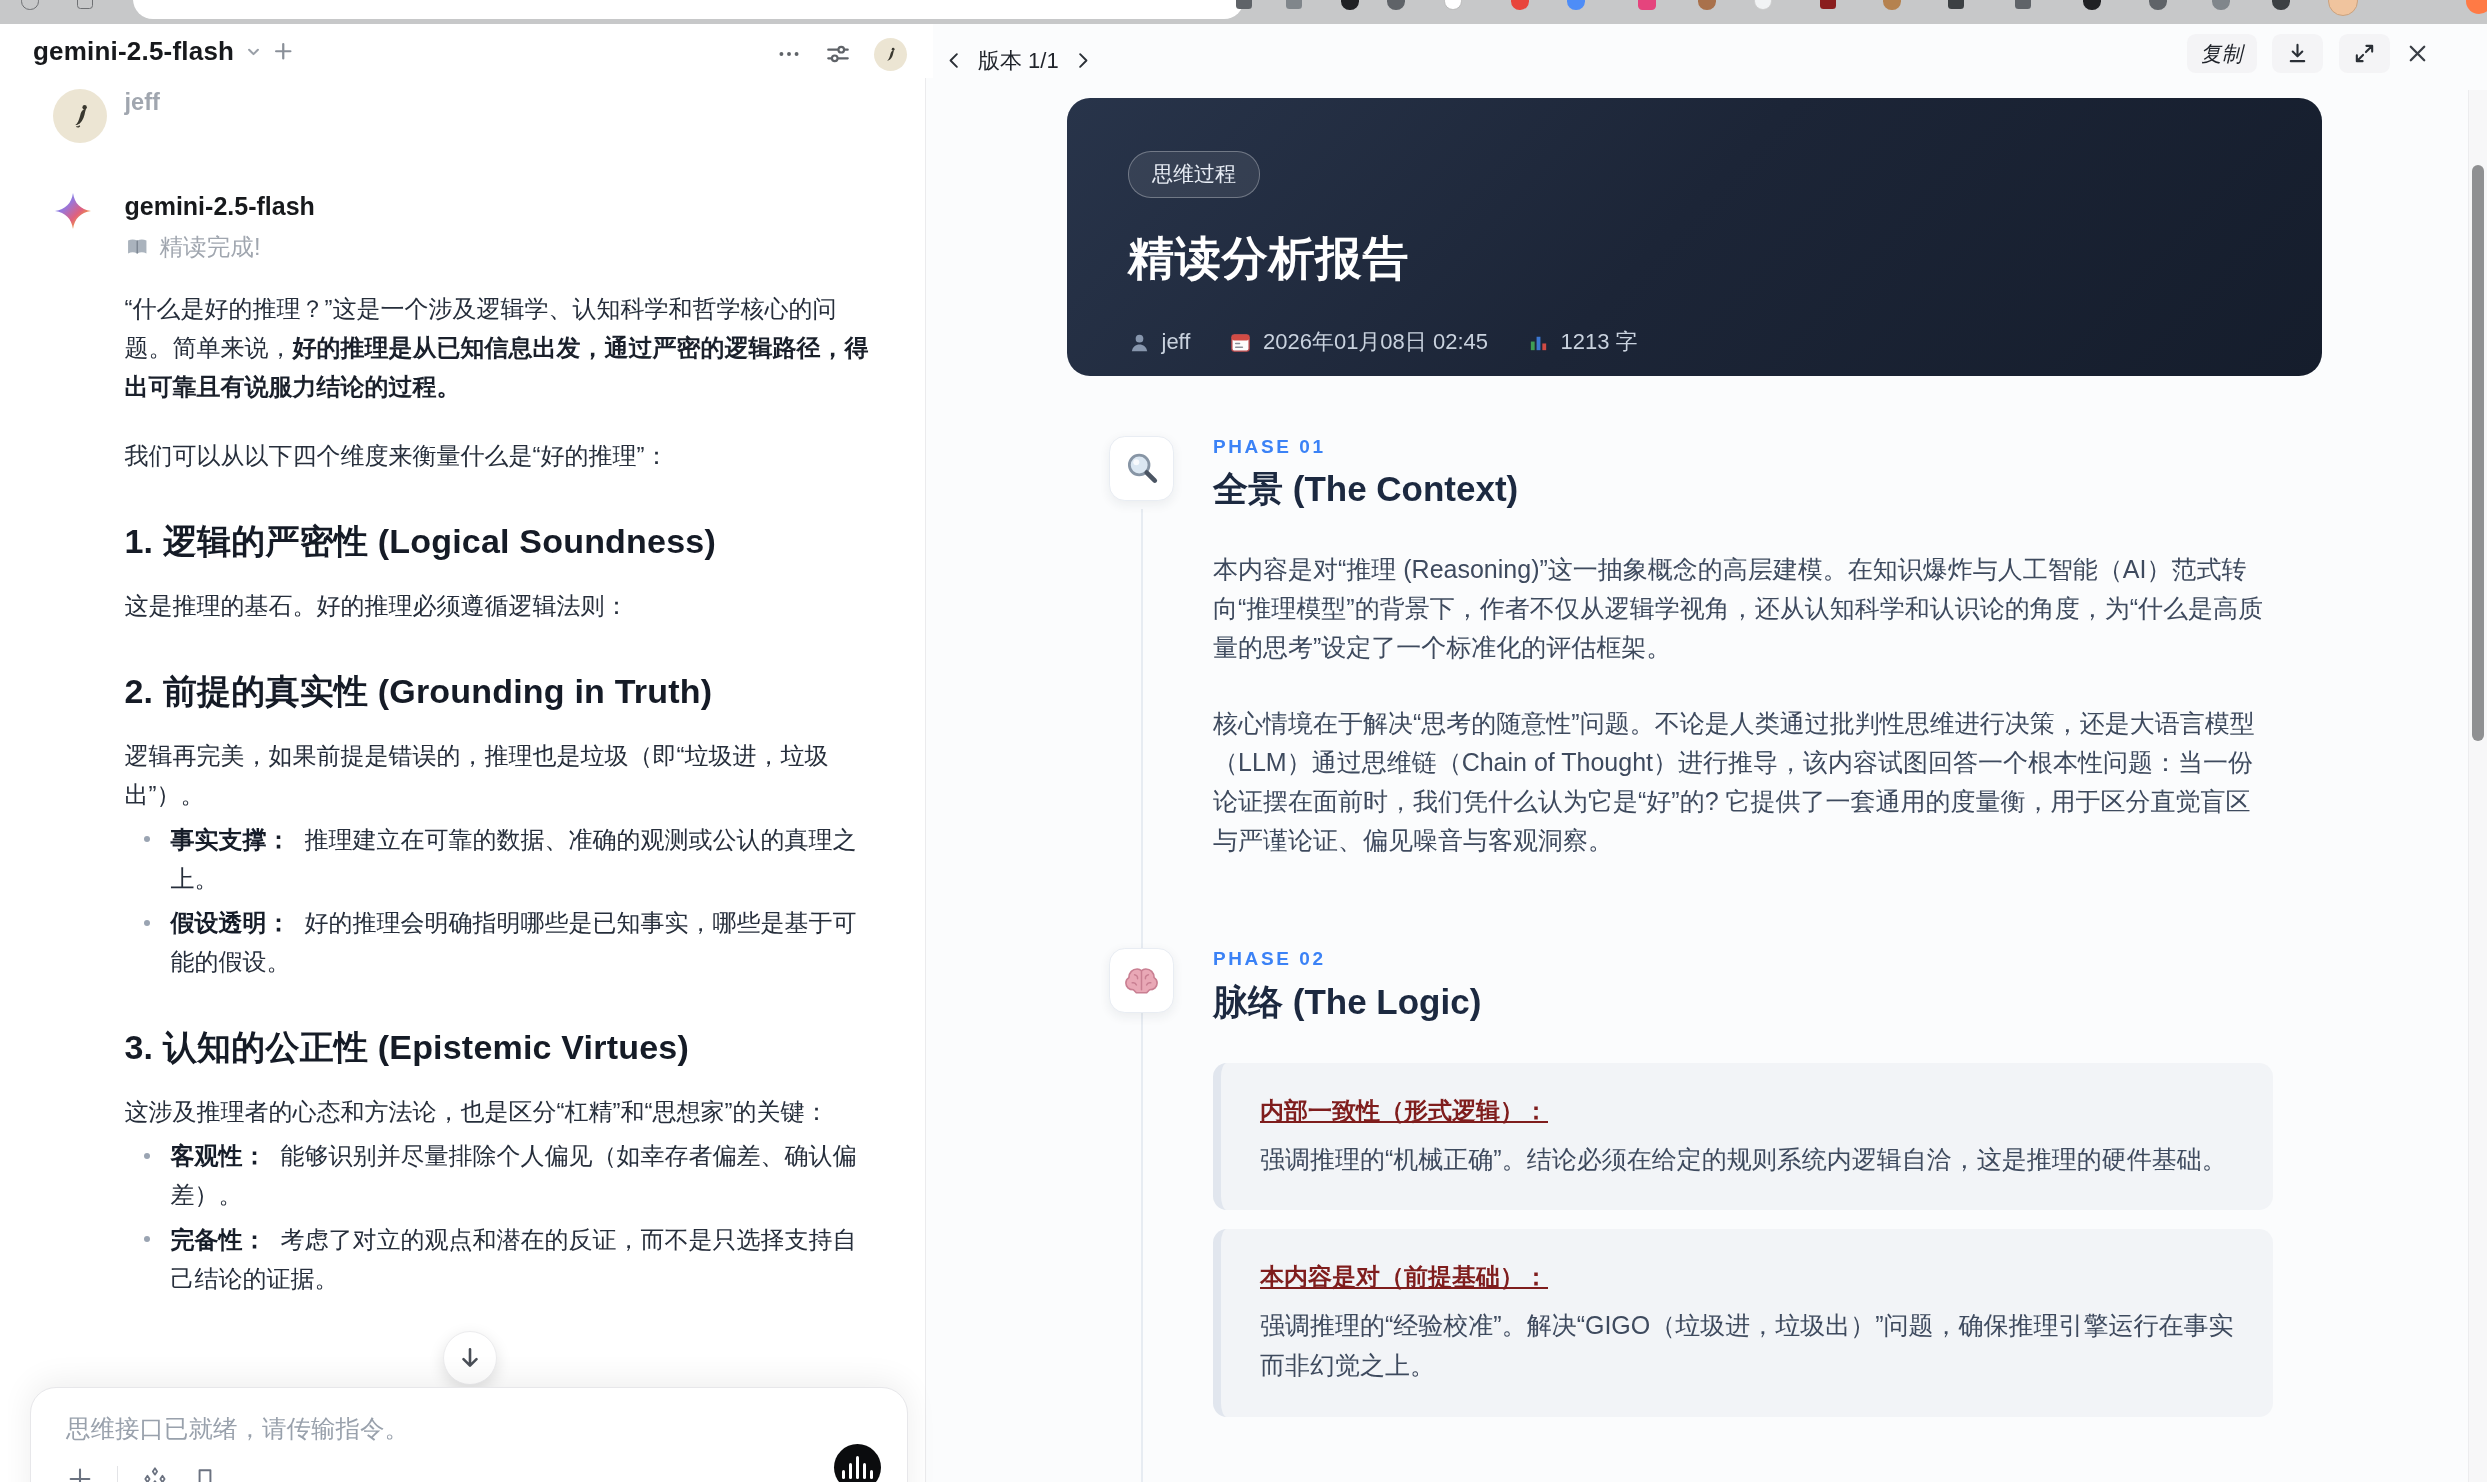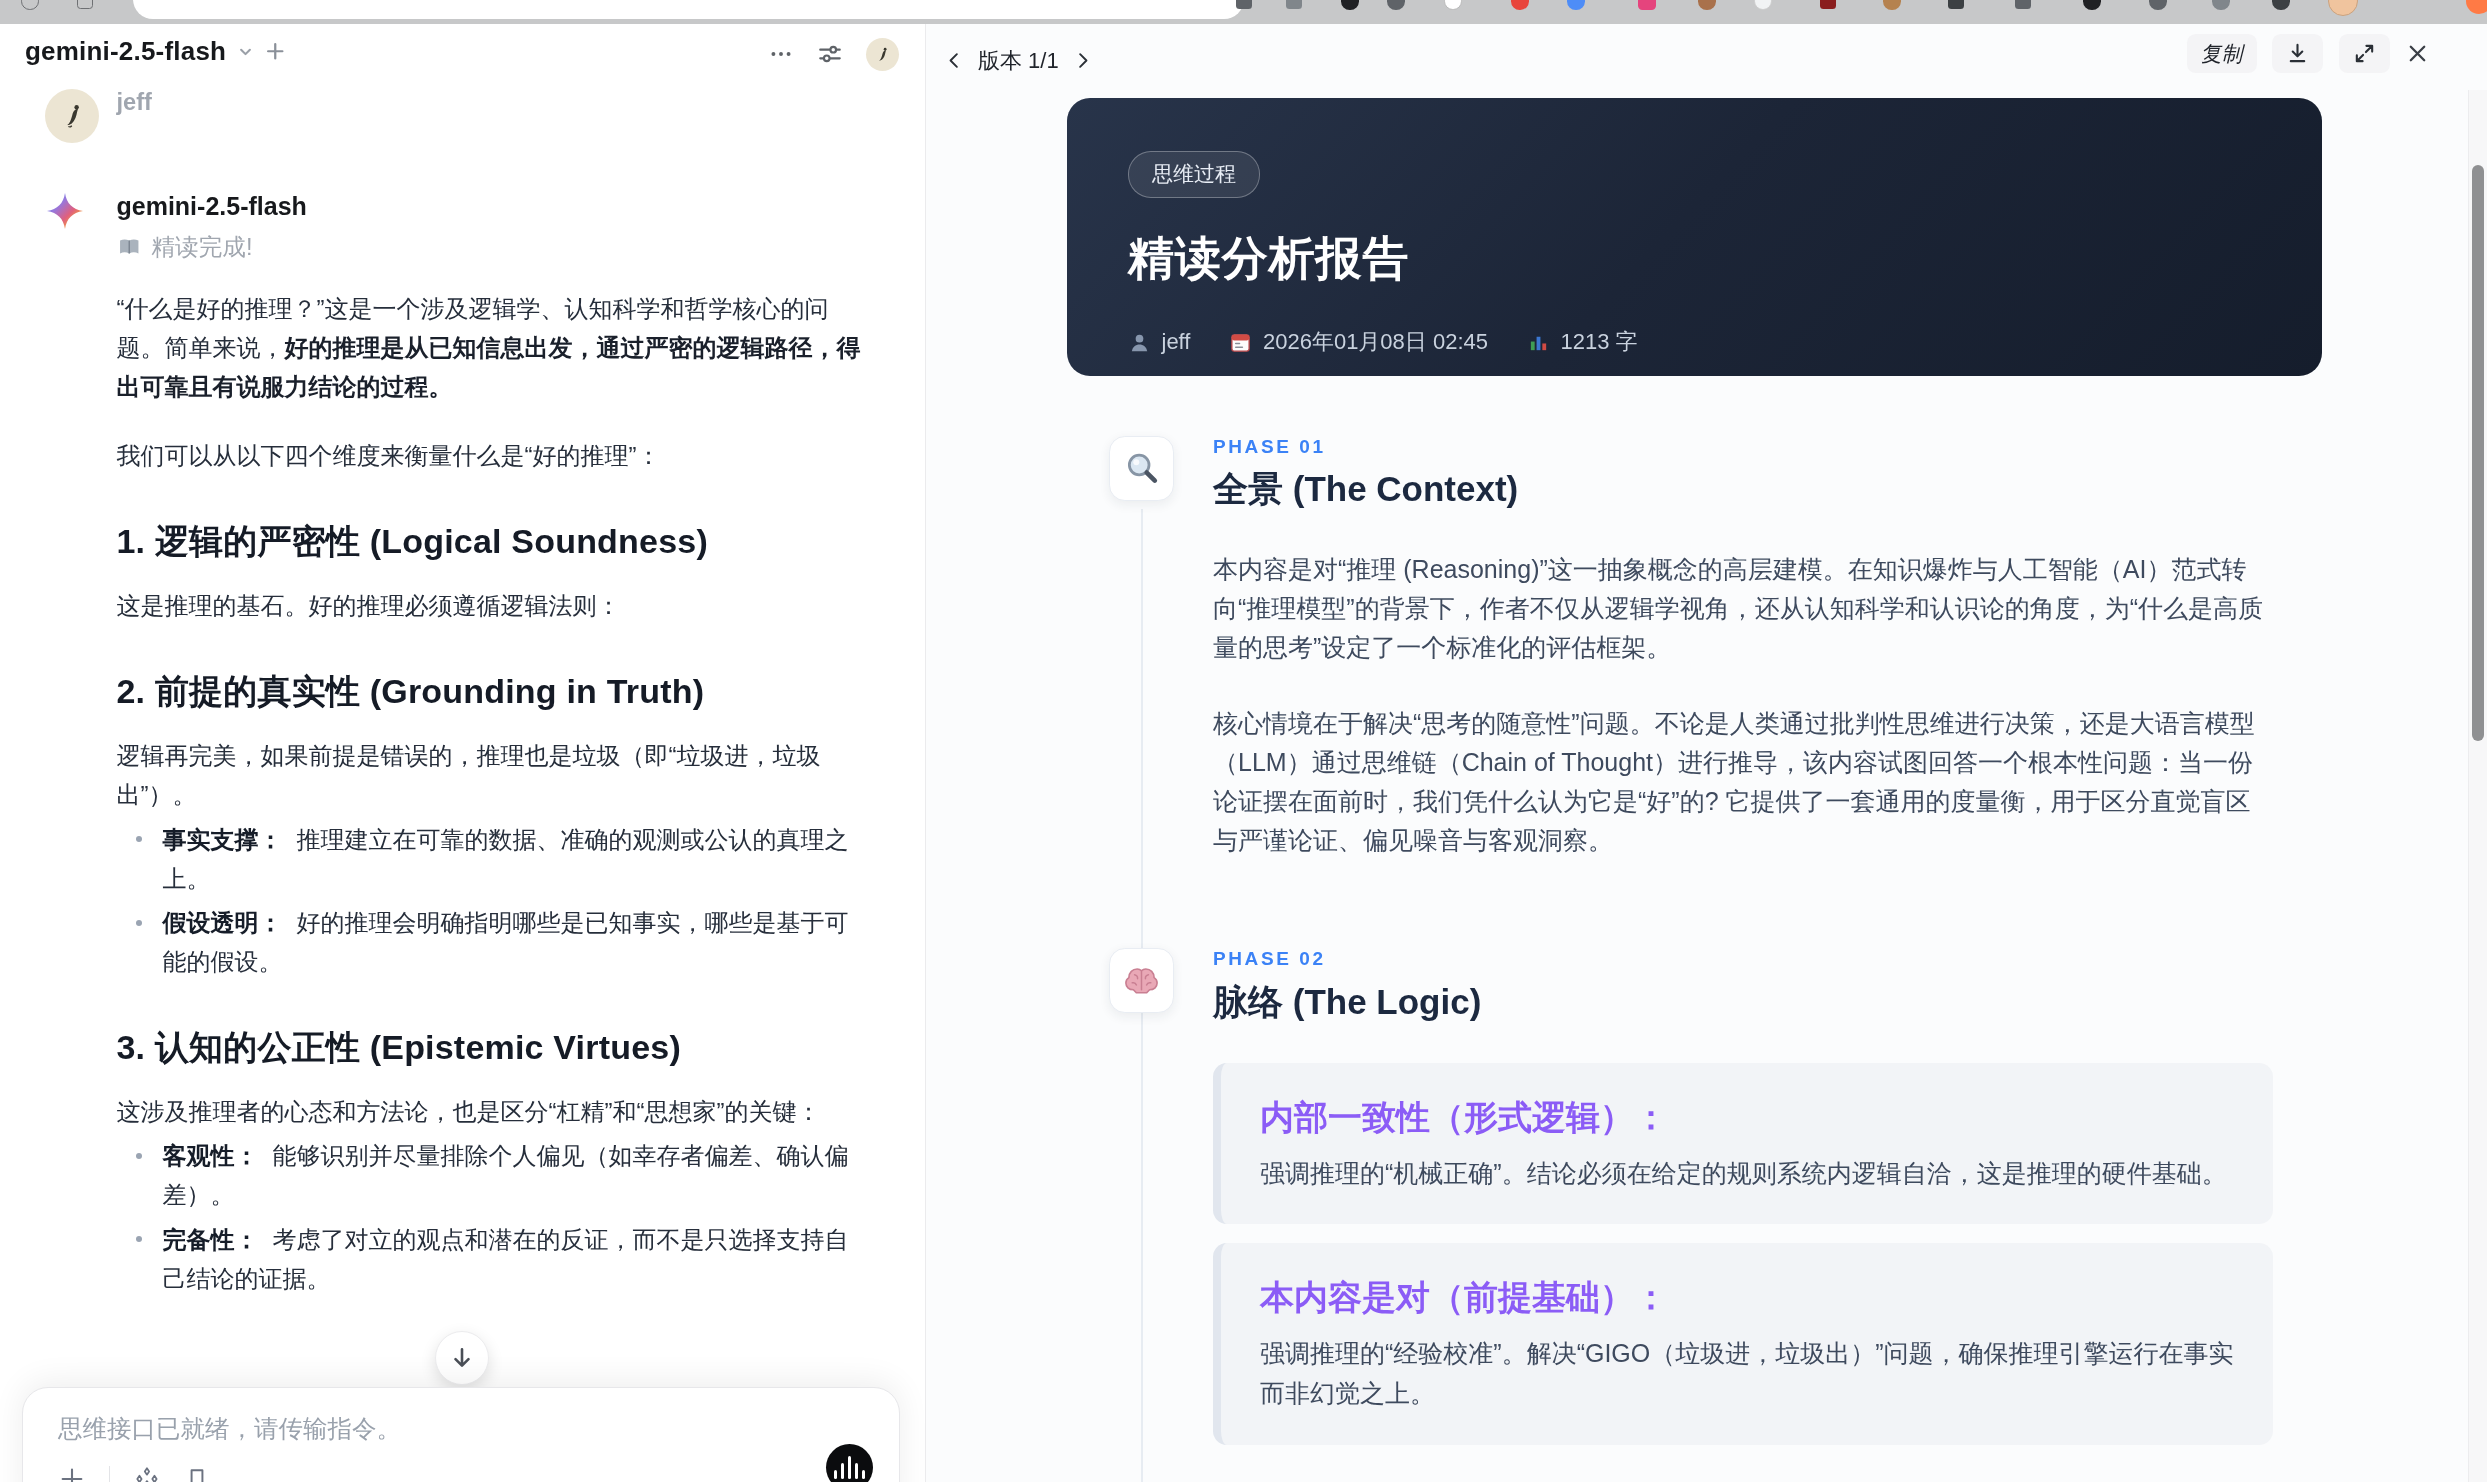--- a/index.html
+++ b/index.html
@@ -8,21 +8,21 @@
 
   
   .browser-bar { position:absolute; left:0; top:0; width:2487px; height:23.6px; background:#c7c8c9; overflow:hidden; }
   .addr-pill { position:absolute; left:133px; top:-21px; width:1111px; height:40px; background:#fff; border-radius:20px; }
   .mini-ic { position:absolute; top:-7.9px; width:17.5px; height:17.5px; border-radius:50%; }
   .mini-sq { position:absolute; top:-7px; width:15.8px; height:15.8px; border-radius:3.5px; }
   .big-av { position:absolute; left:2328px; top:-14px; width:30px; height:30px; border-radius:50%; background:#f0c49e; border:0.9px solid #caa27e;}
   .edge-orange { position:absolute; left:2466px; top:-12.3px; width:26px; height:26px; border-radius:50%; background:#ff7a45; }
 
   
-  .left-panel { position:absolute; left:0; top:23.6px; width:925px; height:1459px; background:#fff; overflow:hidden; }
+  .left-panel { position:absolute; left:8px; top:23.6px; width:925px; height:1459px; background:#fff; overflow:hidden; }
   .right-panel { position:absolute; left:925px; top:23.6px; width:1562px; height:1459px; background:#fbfcfd; border-left:0.9px solid #ebebed; overflow:hidden; }
 
   
   .chat-header { position:absolute; left:0; top:0; width:100%; height:54px; background:#fff; z-index:5; }
   .model-select { position:absolute; left:25px; top:12.3px; display:flex; align-items:center; gap:8.8px; cursor:pointer; }
   .model-name { font-size:26px; font-weight:700; color:#17191c; letter-spacing:0.2px; }
   .hdr-plus { position:absolute; left:263px; top:15.8px; }
   .hdr-right { position:absolute; right:26px; top:14px; display:flex; align-items:center; gap:23px; }
   .avatar-sm { width:33px; height:33px; border-radius:50%; background:#ece5d3; display:flex; align-items:center; justify-content:center; overflow:hidden; }
 
@@ -91,21 +91,21 @@
   .p-icon { flex:none; width:65px; height:65px; margin-left:42px; border-radius:15.8px; background:#fff; border:1.3px solid #e9edf3;
     box-shadow:0 3.5px 10.5px rgba(30,40,60,.07); display:flex; align-items:center; justify-content:center; }
   .p-col { flex:1; min-width:0; padding-right:49px; }
   .p-label { font-size:19px; font-weight:700; color:#3b82f6; letter-spacing:2.6px; }
   .p-title { margin-top:8.8px; font-size:35px; font-weight:700; color:#1c2940; }
   .p-body { margin-top:37px; font-size:25px; color:#3e4a5e; line-height:39px; }
   .p-body b, .formula b { color:#1d2a40; }
   .cards { margin-top:37px; }
   .card { background:#f2f4f7; border-left:8.8px solid #e1e6ee; border-radius:14px; padding:31.5px 39px; }
   .card + .card { margin-top:19px; }
-  .card-title { font-size:34px; font-weight:700; color:#8b5cf6; }
+  .card-title { font-size:24px; font-weight:700; color:#7f1d1d;text-decoration:underline; }
   .card-body { margin-top:12.3px; font-size:25px; color:#3e4a5e; line-height:40px; }
 
   svg { display:block; }
 </style>
 </head>
 <body>
 
 <div class="browser-bar">
   <span class="mini-ic" style="left:21px; border:1.8px solid #6e7073; background:transparent;"></span>
   <span class="mini-sq" style="left:77px; border:1.8px solid #6e7073; background:transparent;"></span>

